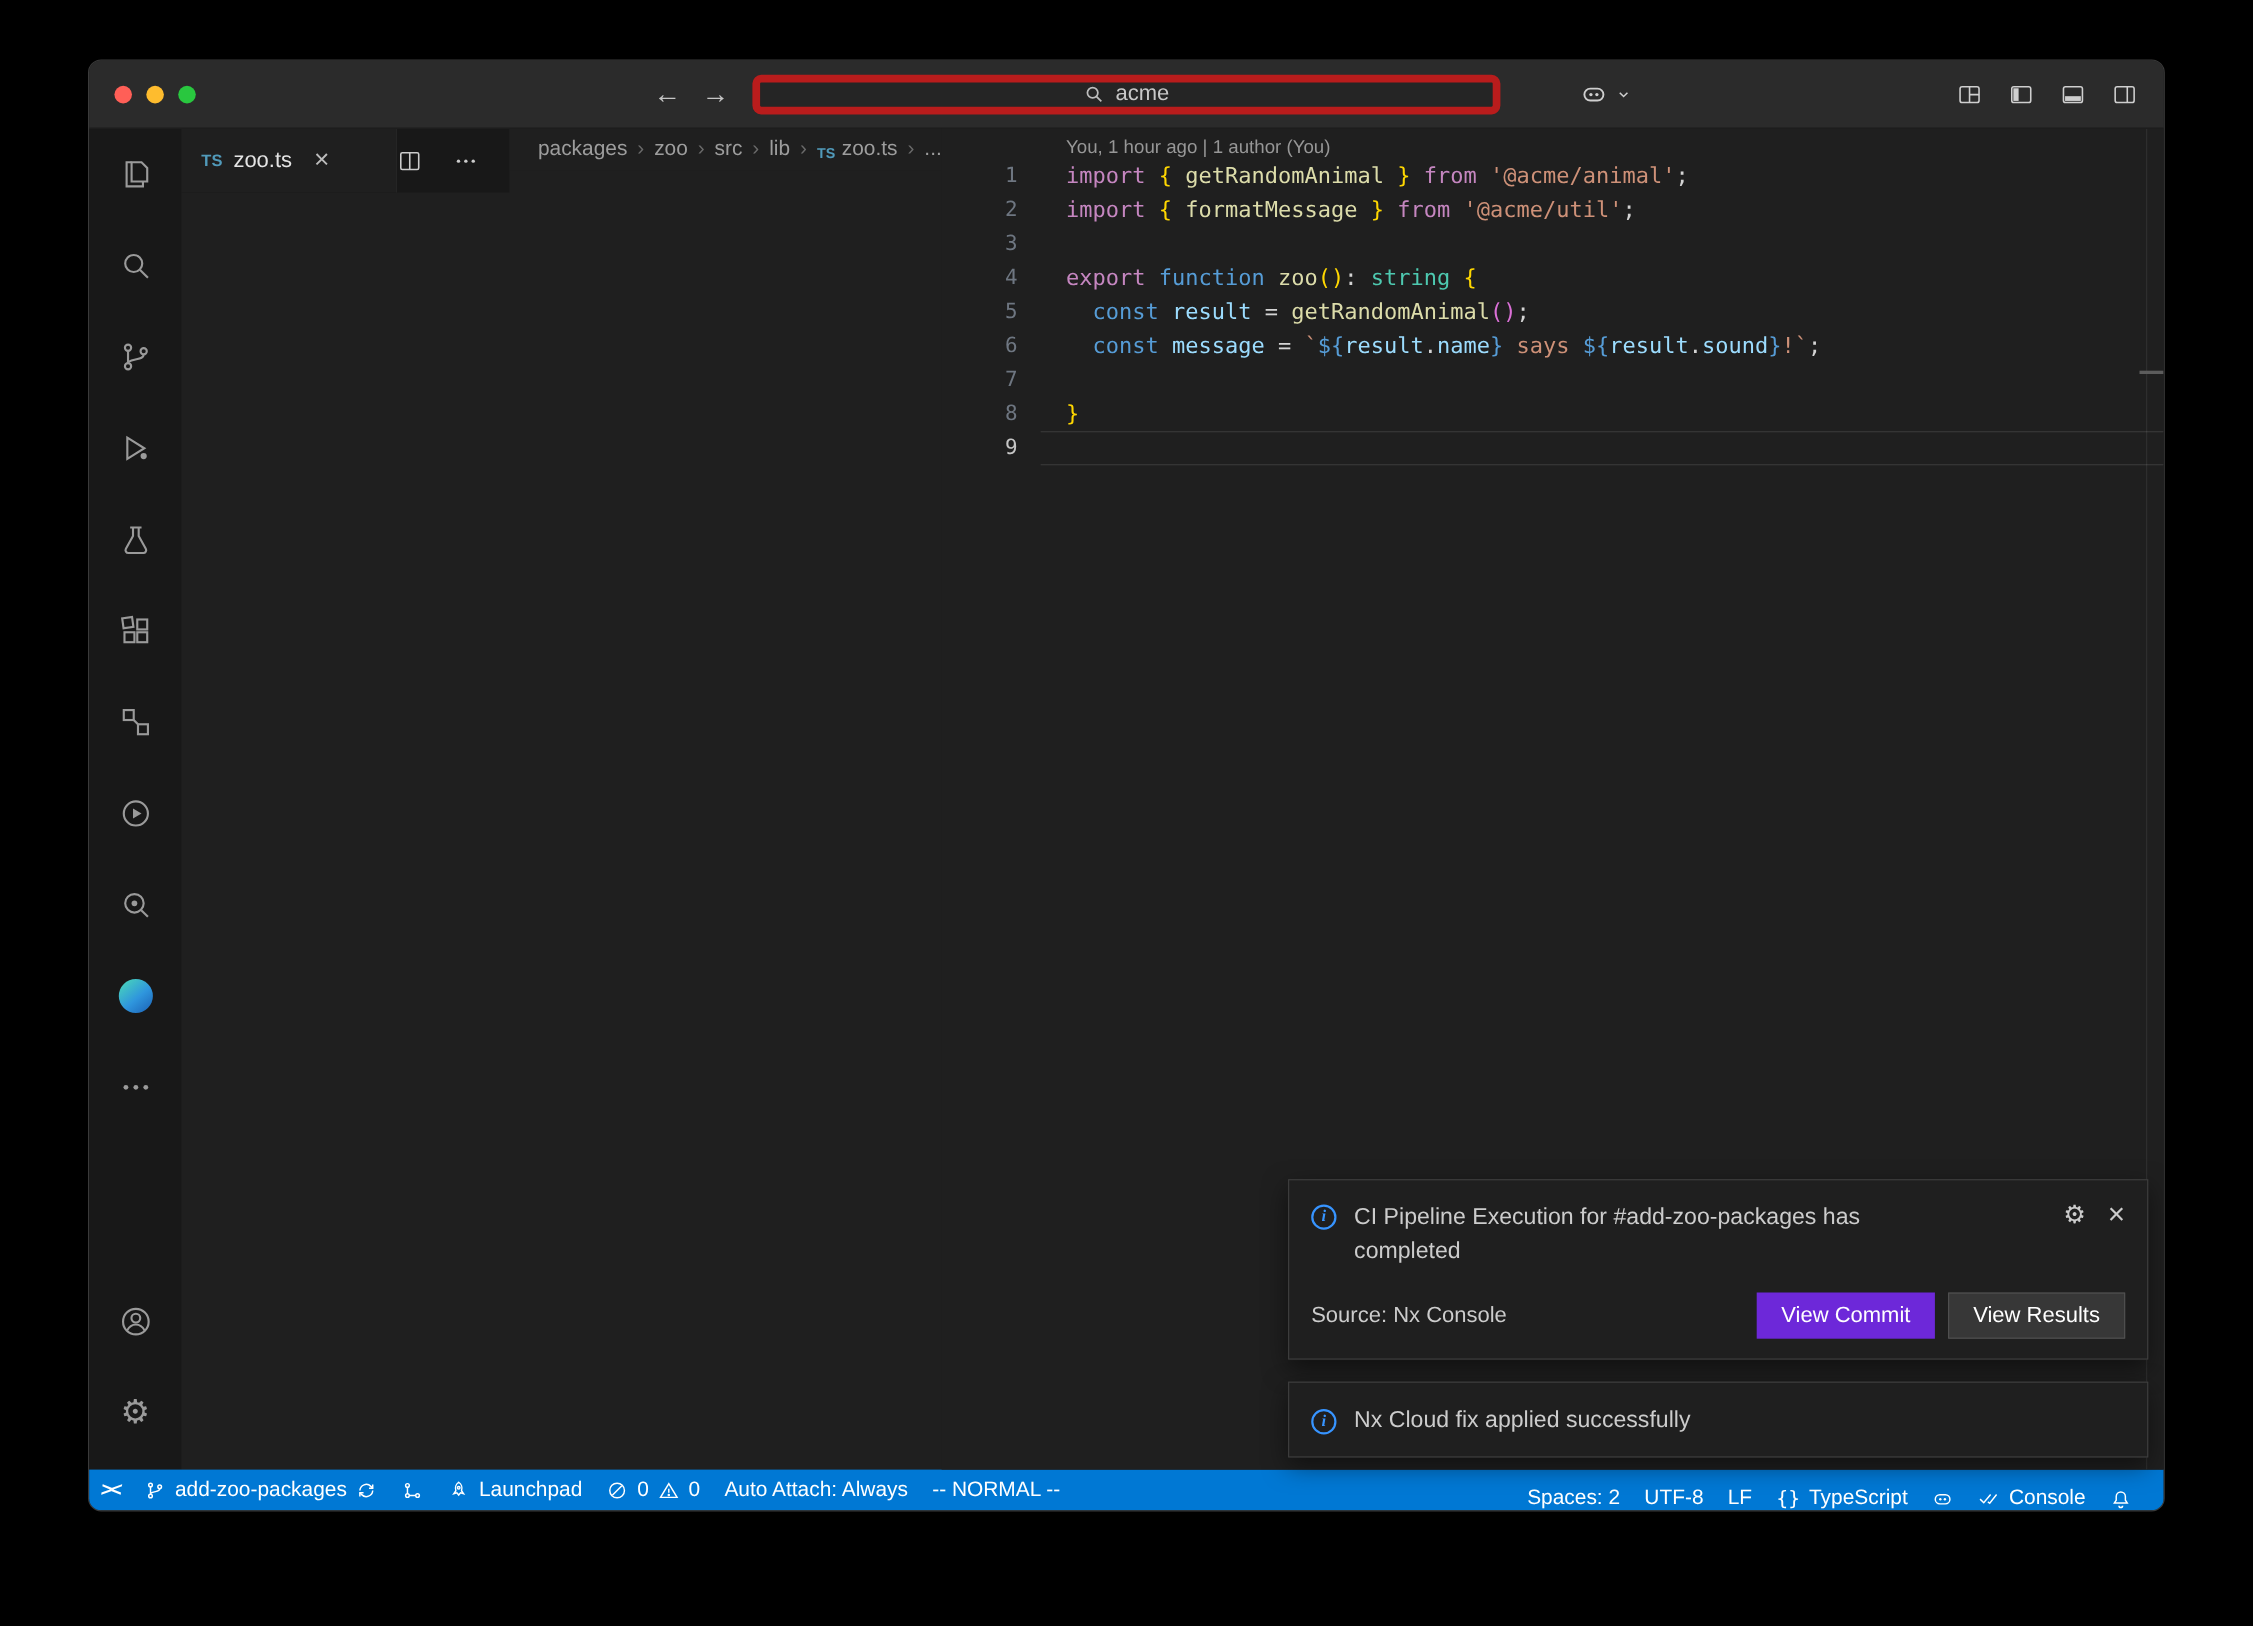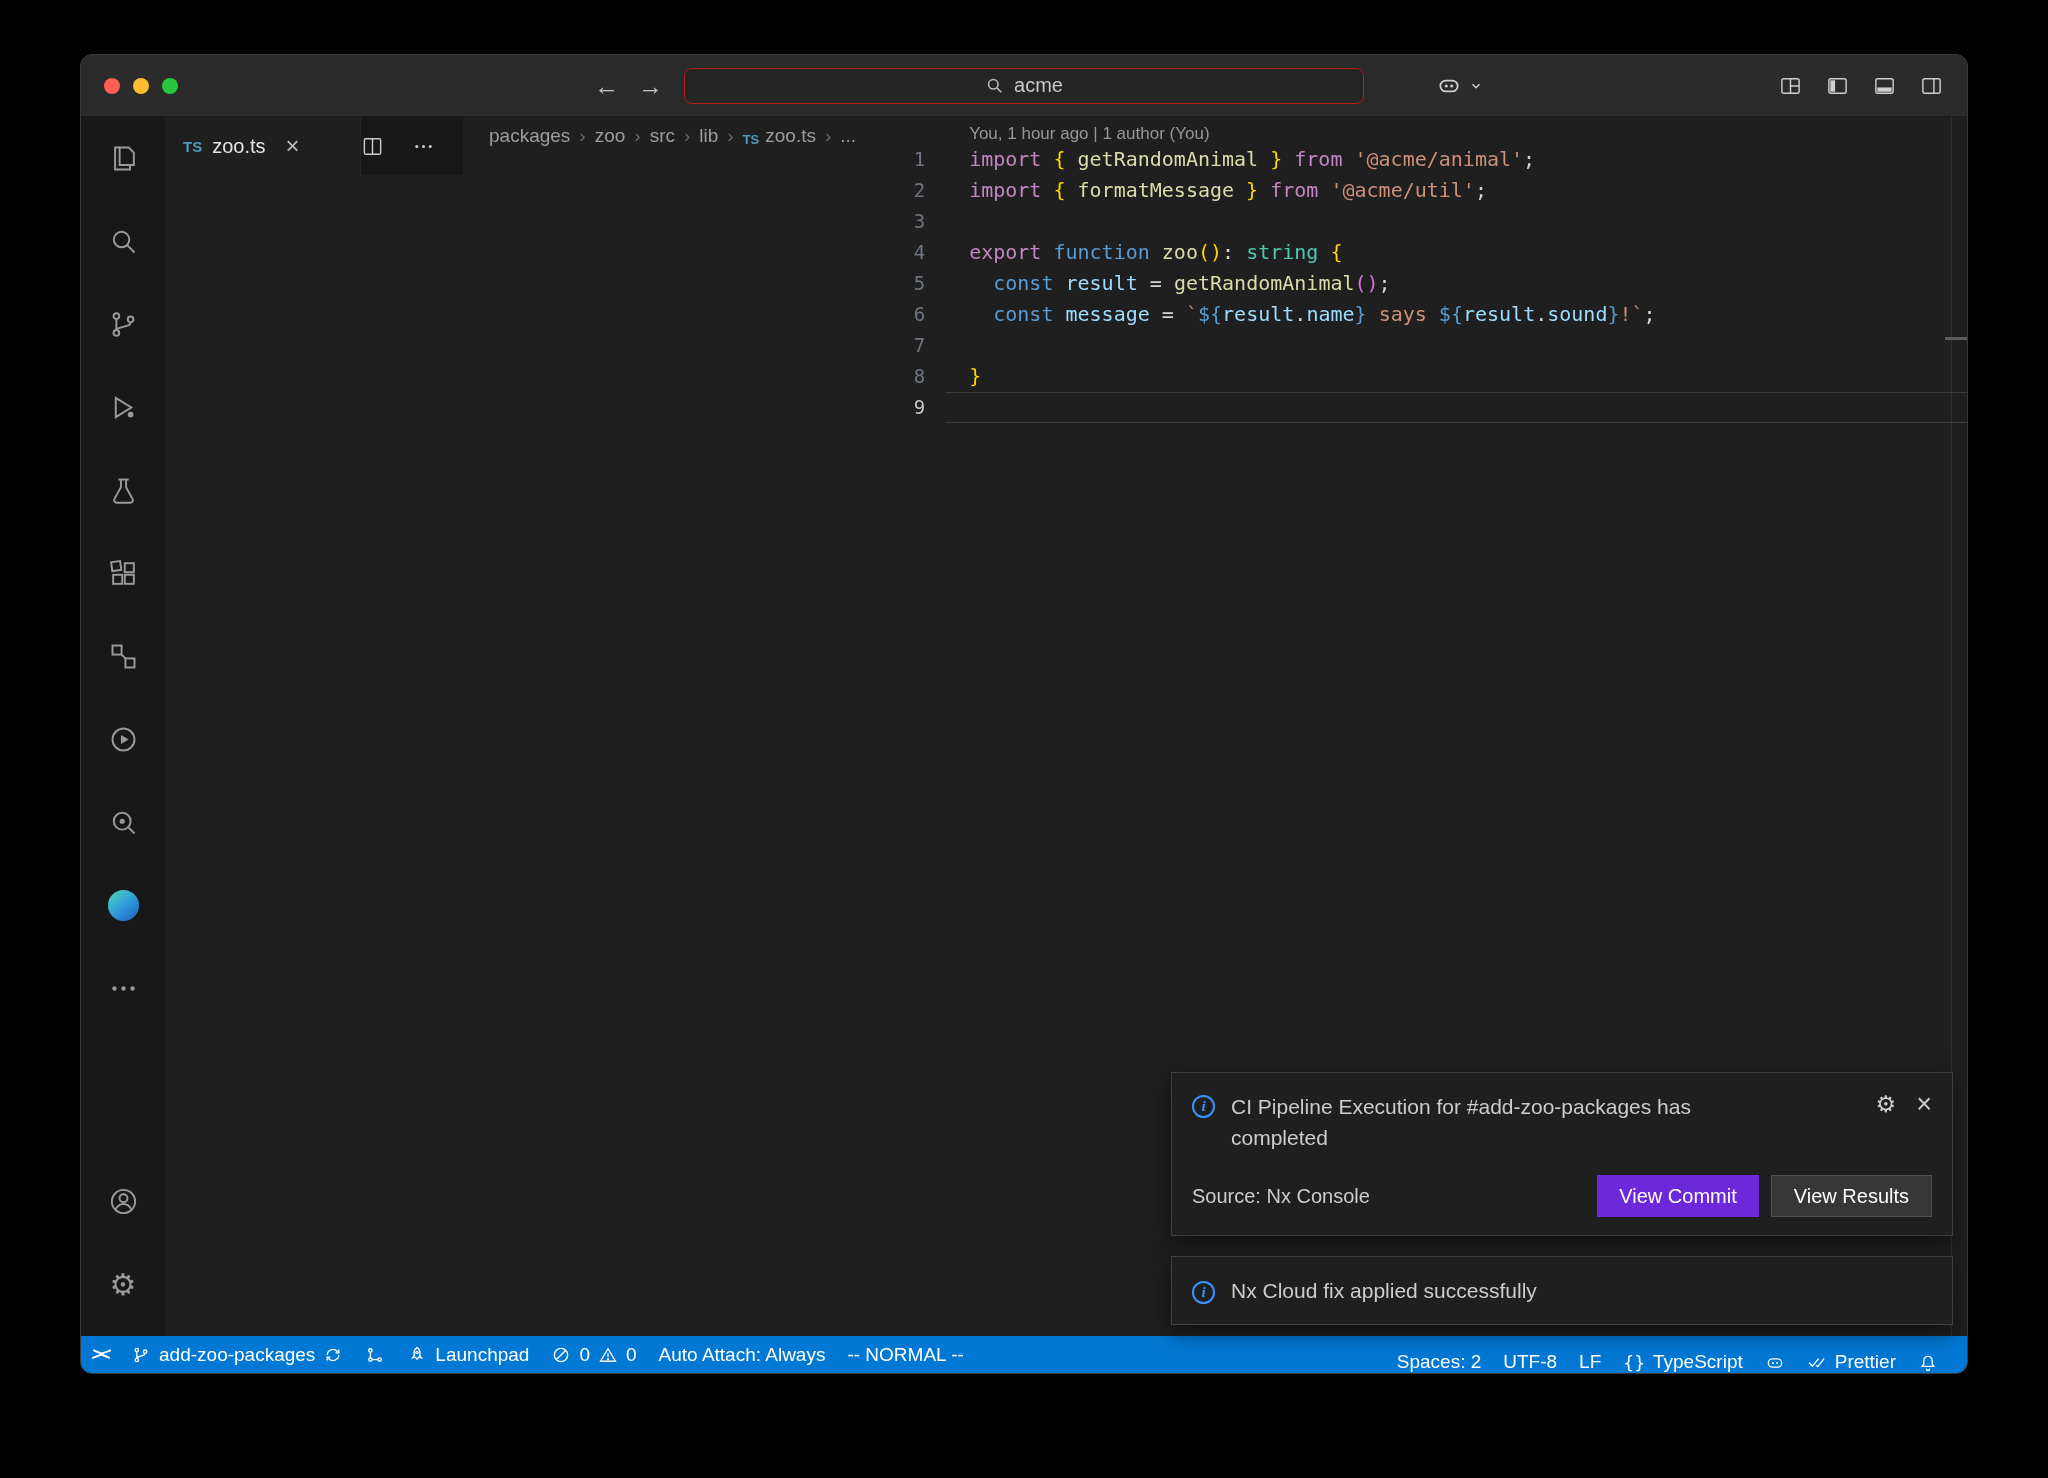--- a/index.html
+++ b/index.html
@@ -11,21 +11,21 @@
     box-shadow:0 20px 60px rgba(0,0,0,.7)}
 
   
   .titlebar{height:62px;background:#2b2b2b;flex:0 0 auto;position:relative;border-bottom:1px solid #1b1b1b}
   .traffic{position:absolute;left:23px;top:50%;transform:translateY(-50%);display:flex;gap:13px}
   .dot{width:16px;height:16px;border-radius:50%}
   .dot.red{background:#ff5f57}.dot.yellow{background:#febc2e}.dot.green{background:#29c73f}
   .nav-arrows{position:absolute;left:calc(50% - 430px);top:50%;transform:translateY(-50%);display:flex;gap:20px;color:#c5c5c5;font-size:25px}
   .nav-arrows span{width:24px;text-align:center;cursor:default}
   .searchbox{position:absolute;left:50%;top:50%;transform:translate(-50%,-50%);width:680px;height:36px;
-    background:#252525;border:1px solid #b91c1c;border-radius:8px;display:flex;align-items:center;justify-content:center;gap:10px;
+    background:#252525;border:7px solid #b91c1c;border-radius:8px;display:flex;align-items:center;justify-content:center;gap:10px;
     color:#c8c8c8;font-size:20px}
   .copilot-group{position:absolute;left:calc(50% + 412px);top:50%;transform:translateY(-50%);display:flex;align-items:center;gap:7px}
   .title-right{position:absolute;right:24px;top:50%;transform:translateY(-50%);display:flex;align-items:center;gap:24px}
   .tb-icon svg{display:block}
 
   
   .main{flex:1;display:flex;min-height:0}
   .activitybar{width:84px;background:#181818;display:flex;flex-direction:column;align-items:center;flex:0 0 auto}
   .ab-item{width:84px;height:83px;display:flex;align-items:center;justify-content:center;color:#9a9a9a}
   .ab-item svg{stroke:#9a9a9a;fill:none;stroke-width:1.5;width:31px;height:31px}
@@ -437,21 +437,21 @@
               <rect x="4" y="7" width="16" height="10" rx="5"></rect>
               <circle cx="9.5" cy="12" r="1.3" style="fill:#fff;stroke:none"></circle>
               <circle cx="14.5" cy="12" r="1.3" style="fill:#fff;stroke:none"></circle>
             </svg>
       </div>
       <div class="sb-item">
         <svg viewBox="0 0 24 24">
               <path d="M2.5 13l4 4 7.5-9"></path>
               <path d="M11 16l2 1.5L20.5 8"></path>
             </svg>
-        <span>Prettier</span>
+        <span>Console</span>
       </div>
       <div class="sb-item">
         <svg viewBox="0 0 24 24">
               <path d="M12 4a5 5 0 0 1 5 5v4l2 3H5l2-3V9a5 5 0 0 1 5-5z"></path>
               <path d="M10 19a2 2 0 0 0 4 0"></path>
             </svg>
       </div>
     </div>
   </div>
 

